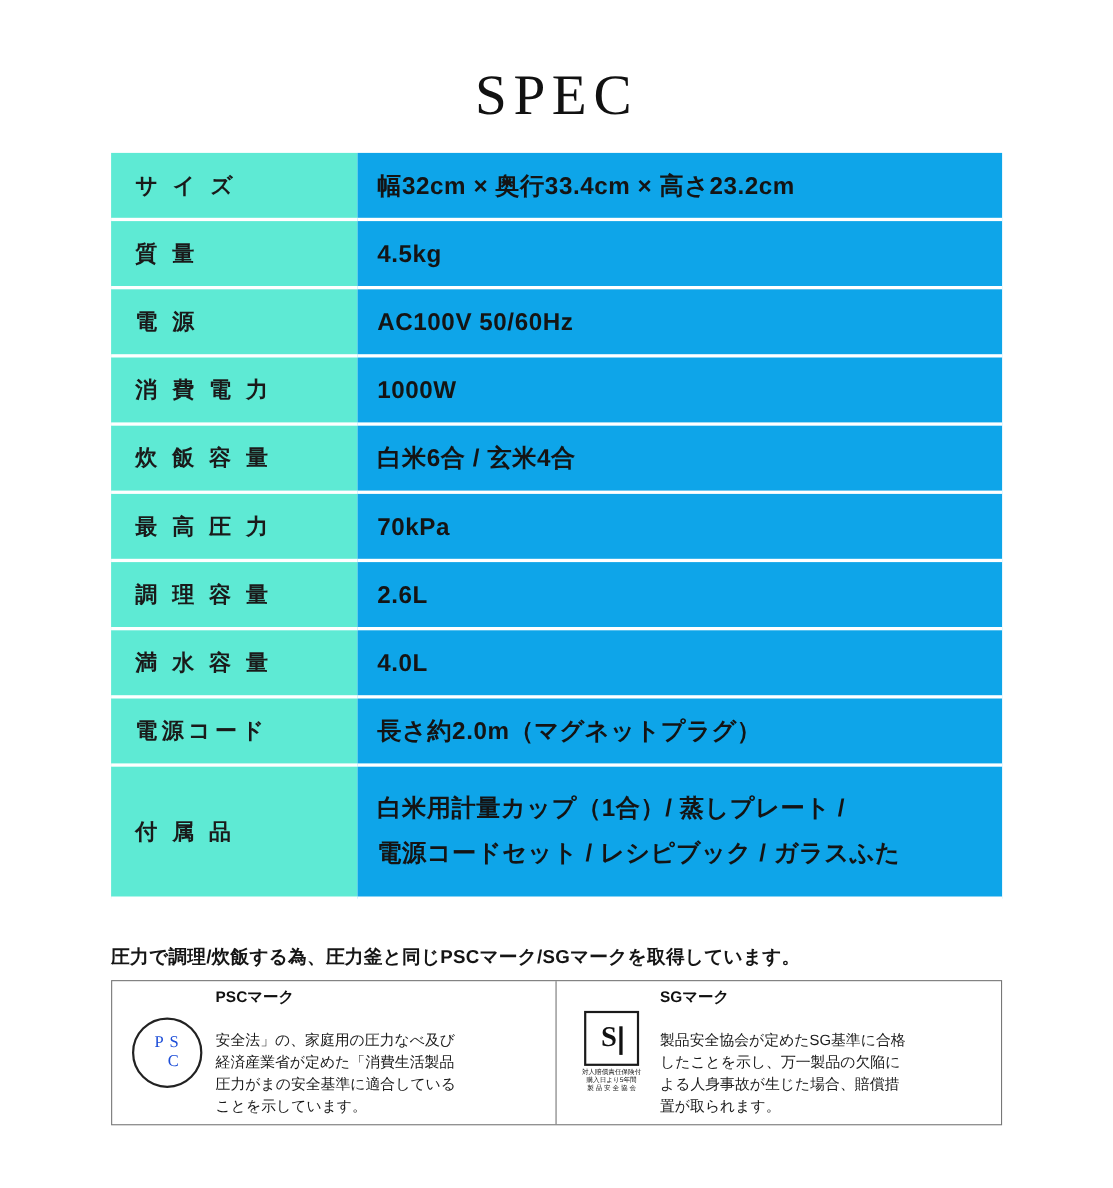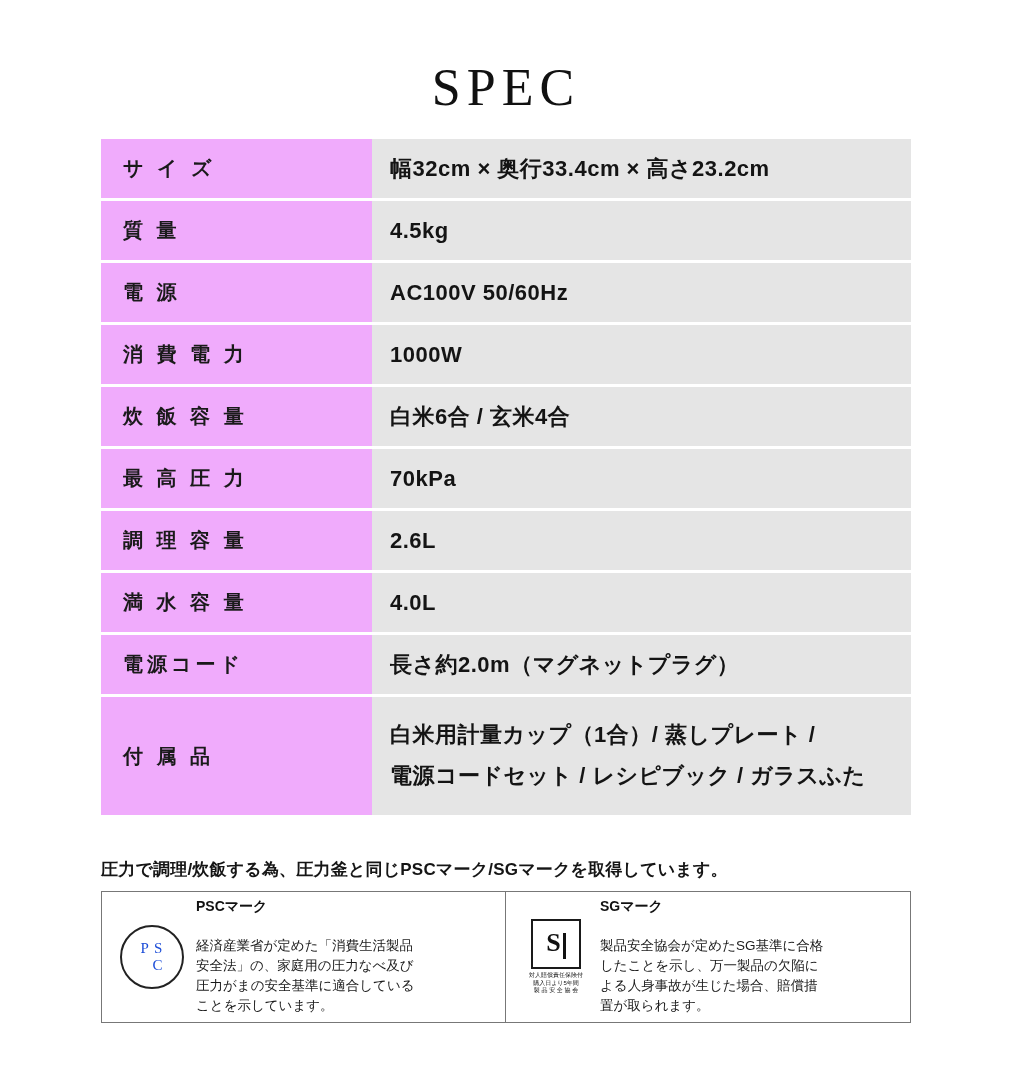--- a/index.html
+++ b/index.html
@@ -44,39 +44,39 @@
 
   .spec-table tr {
     border-bottom: 3px solid #ffffff;
   }
 
   .spec-table td {
     vertical-align: middle;
   }
 
   td.label-cell {
-    width: 271px;
-    background: #f0abfc;
+    width: 224px;
+    background: #5eead4;
     height: 59px;
     padding: 0 22px;
     box-sizing: border-box;
     font-size: 20px;
     font-weight: 700;
     letter-spacing: 4px;
     color: #1a1a1a;
     text-align: left;
   }
 
   td.value-cell {
     padding: 0 0 0 18px;
     font-size: 22px;
     font-weight: 700;
     letter-spacing: 0.5px;
     color: #141414;
-    background: #e5e5e5;
+    background: #0ea5e9;
     height: 59px;
   }
 
   td.value-cell.two-line {
     height: 118px;
     line-height: 1.85;
   }
 
   .value-line {
     display: block;
@@ -295,22 +295,22 @@
         <div class="psc-circle">
           <div class="psc-letters">
             <span class="row1">P S</span>
             <span class="row2">C</span>
           </div>
         </div>
       </div>
       <div class="mark-text">
         <div class="mark-title">PSCマーク</div>
         <div class="mark-desc">
+          <span>安全法」の、家庭用の圧力なべ及び</span>
           <span>経済産業省が定めた「消費生活製品</span>
-          <span>安全法」の、家庭用の圧力なべ及び</span>
           <span>圧力がまの安全基準に適合している</span>
           <span>ことを示しています。</span>
         </div>
       </div>
     </div>
 
     <div class="mark-col sg">
       <div class="mark-emblem">
         <div class="sg-emblem">
           <div class="sg-square">

